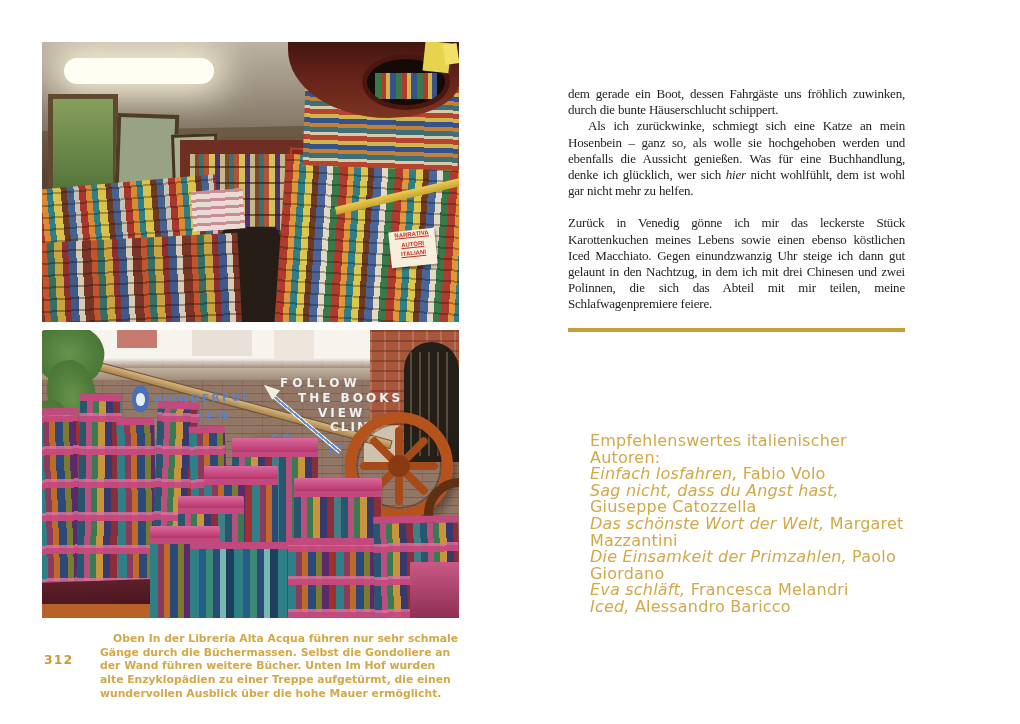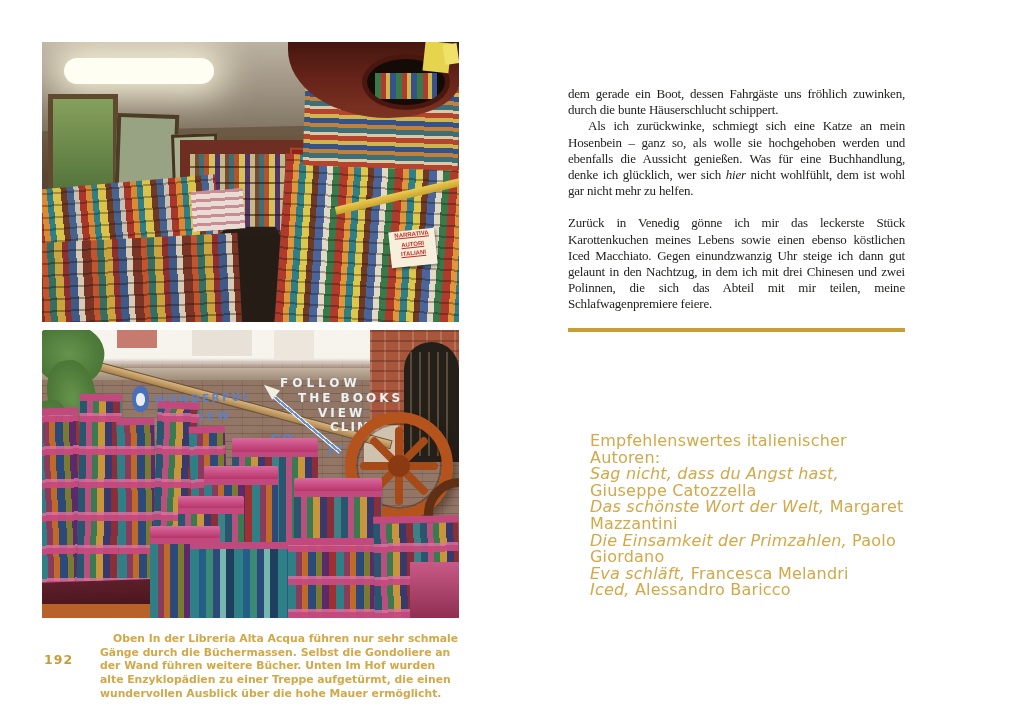--- a/index.html
+++ b/index.html
@@ -260,24 +260,25 @@
     <p><span>dem gerade ein Boot, dessen Fahrgäste uns fröhlich zuwinken, durch die bunte Häuserschlucht schippert.</span></p>
     <p class="indent"><span>Als ich zurückwinke, schmiegt sich eine Katze an mein Hosenbein – ganz so, als wolle sie hochgehoben werden und ebenfalls die Aussicht genießen. Was für eine Buchhandlung, denke ich glücklich, wer sich </span><i>hier</i><span> nicht wohlfühlt, dem ist wohl gar nicht mehr zu helfen.</span></p>
     <p class="gap"><span>Zurück in Venedig gönne ich mir das leckerste Stück Karottenkuchen meines Lebens sowie einen ebenso köstlichen Iced Macchiato. Gegen einundzwanzig Uhr steige ich dann gut gelaunt in den Nachtzug, in dem ich mit drei Chinesen und zwei Polinnen, die sich das Abteil mit mir teilen, meine Schlafwagenpremiere feiere.</span></p>
   </div>
 
   <div class="abs rule"></div>
 
 
   <div class="abs rec">
     <div>Empfehlenswertes italienischer Autoren:</div>
+    <div><i>Einfach losfahren,</i> <span>Fabio Volo</span></div>
     <div><i>Sag nicht, dass du Angst hast,</i> <span>Giuseppe Catozzella</span></div>
     <div><i>Das schönste Wort der Welt,</i> <span>Margaret Mazzantini</span></div>
     <div><i>Die Einsamkeit der Primzahlen,</i> <span>Paolo Giordano</span></div>
     <div><i>Eva schläft,</i> <span>Francesca Melandri</span></div>
     <div><i>Iced,</i> <span>Alessandro Baricco</span></div>
   </div>
 
   <p class="abs caption"><b>Oben</b><span> In der Libreria Alta Acqua führen nur sehr schmale Gänge durch die Büchermassen. Selbst die Gondoliere an der Wand führen weitere Bücher. </span><b>Unten</b><span> Im Hof wurden alte Enzyklopädien zu einer Treppe aufgetürmt, die einen wundervollen Ausblick über die hohe Mauer ermöglicht.</span></p>
 
-  <div class="abs folio">192</div>
+  <div class="abs folio">312</div>
 
 </div>
 
 </body></html>

